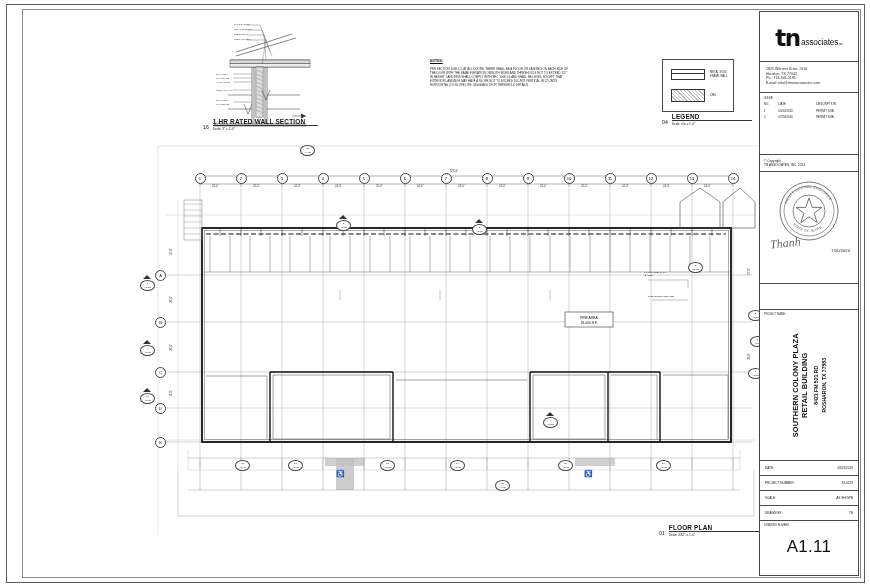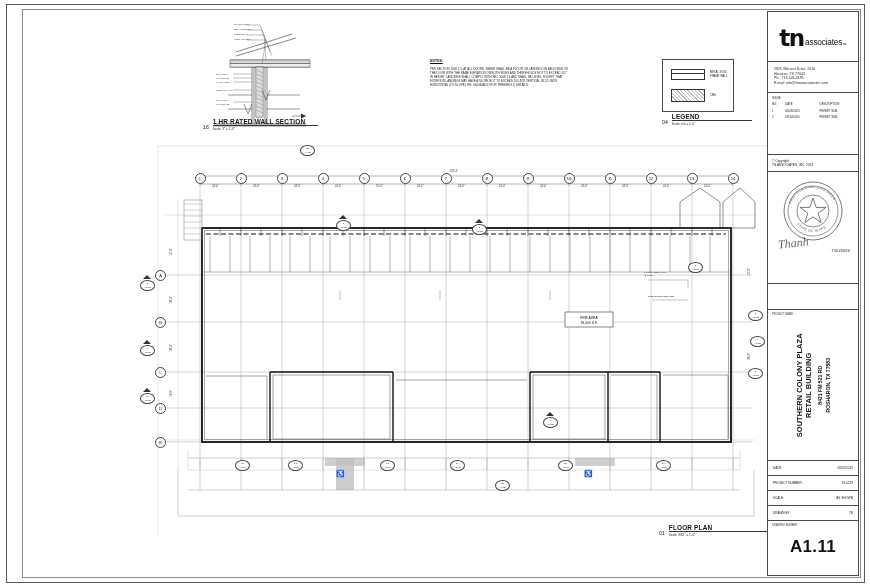--- a/index.html
+++ b/index.html
@@ -17,21 +17,21 @@
   .sheet-border {
     position: absolute; left: 6px; top: 4px; right: 5px; bottom: 5px;
     border: 1px solid #5a5a5a;
   }
   .inner-border {
     position: absolute; left: 22px; top: 9px; right: 9px; bottom: 10px;
     border: 1px solid #8a8a8a;
   }
 
   
-  .tb { position: absolute; right: 11px; top: 11px; width: 92px; bottom: 12px;
+  .tb { position: absolute; right: 11px; top: 11px; width: 100px; bottom: 12px;
         border: 1px solid #4a4a4a; background: #fff; }
   .tb-cell { border-bottom: 1px solid #4a4a4a; position: relative; }
 
   .tb-logo { height: 50px; display: flex; align-items: center; justify-content: center; padding-top:4px;}
   .logo-wrap { display: flex; align-items: flex-end; }
   .logo-tn { font-family: "DejaVu Sans", sans-serif; font-size: 23px; font-weight: 700;
              letter-spacing: -1.5px; line-height: 19px; color: #111; }
   .logo-assoc { font-size: 8.3px; letter-spacing: -.2px; color: #111; margin-left: 1.5px;
                 margin-bottom: 1.5px; font-weight: 500;}
   .logo-inc { font-size: 3px; margin-left: .8px; margin-bottom: 2.5px; color: #111; }
@@ -67,21 +67,21 @@
   .pn-l1 { font-size: 7.4px; font-weight: 700; line-height: 9.2px; color:#111; letter-spacing:.1px;}
   .pn-l2 { font-size: 5.1px; font-weight: 700; line-height: 6.6px; color:#111; margin-top:4px;}
 
   .tb-field { height: 15px; display: flex; align-items: center;
               justify-content: space-between; padding: 0 5px; font-size: 3.1px; color:#1b1b1b; }
   .tb-field .v { font-weight: 400; }
 
   .tb-dwg { flex: 0 0 54px; padding: 3px 0 0 4px; position: relative; }
   .dwg-label { font-size: 2.7px; color:#333; }
   .dwg-num { position:absolute; left:0; right:0; top: 16px; text-align:center;
-             font-size: 17px; font-weight: 700; color:#111; letter-spacing:.3px; }
+             font-size: 17px; font-weight: 400; color:#111; letter-spacing:.3px; }
 
   .tb-flex { display:flex; flex-direction: column; height: 100%; }
 
   
   .notes { position: absolute; left: 430px; top: 59px; width: 140px; }
   .notes-h { font-size: 3.4px; font-weight: 700; text-decoration: underline; color:#111; }
   .notes-b { margin-top: 4px; font-size: 2.85px; line-height: 4.1px; color:#1b1b1b;
              letter-spacing: .03px; }
 
   

